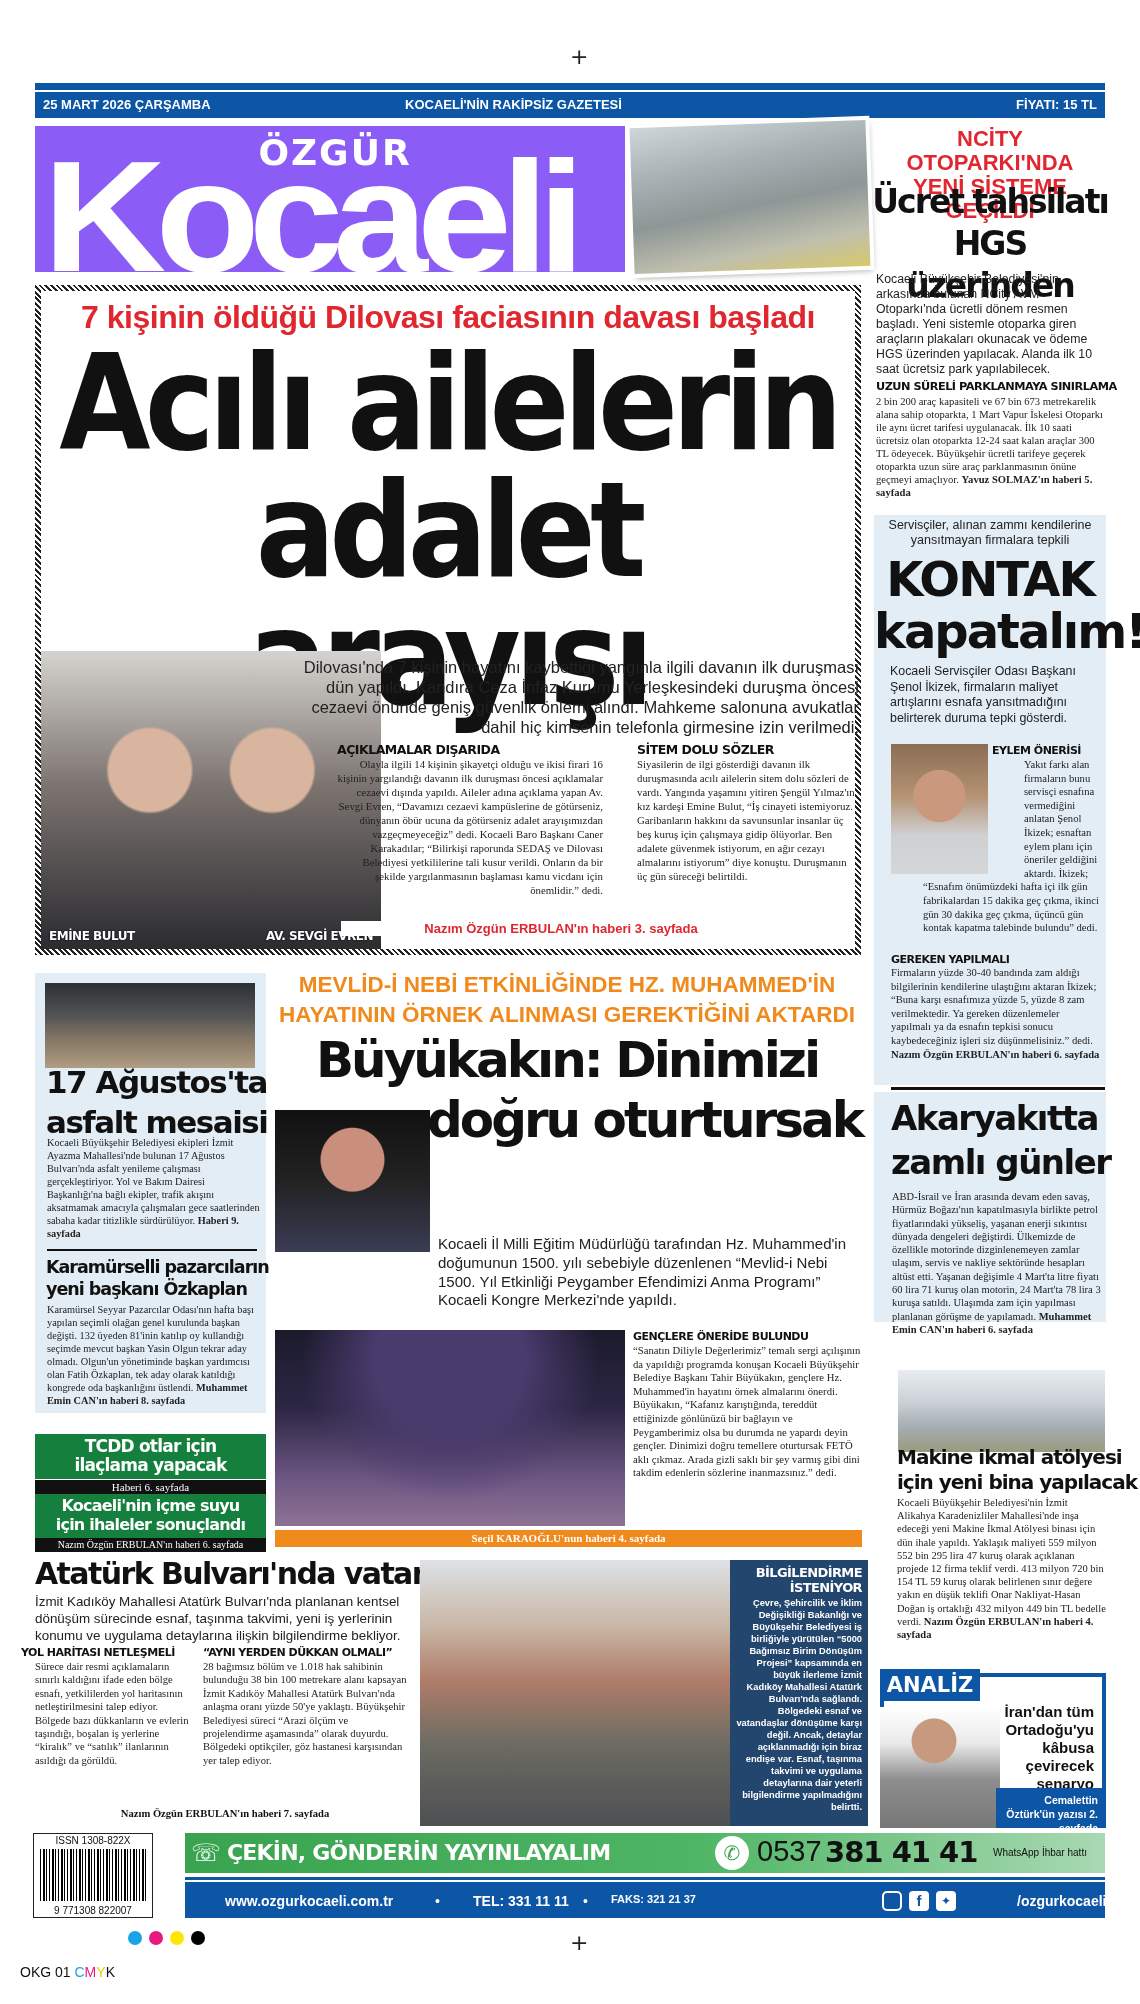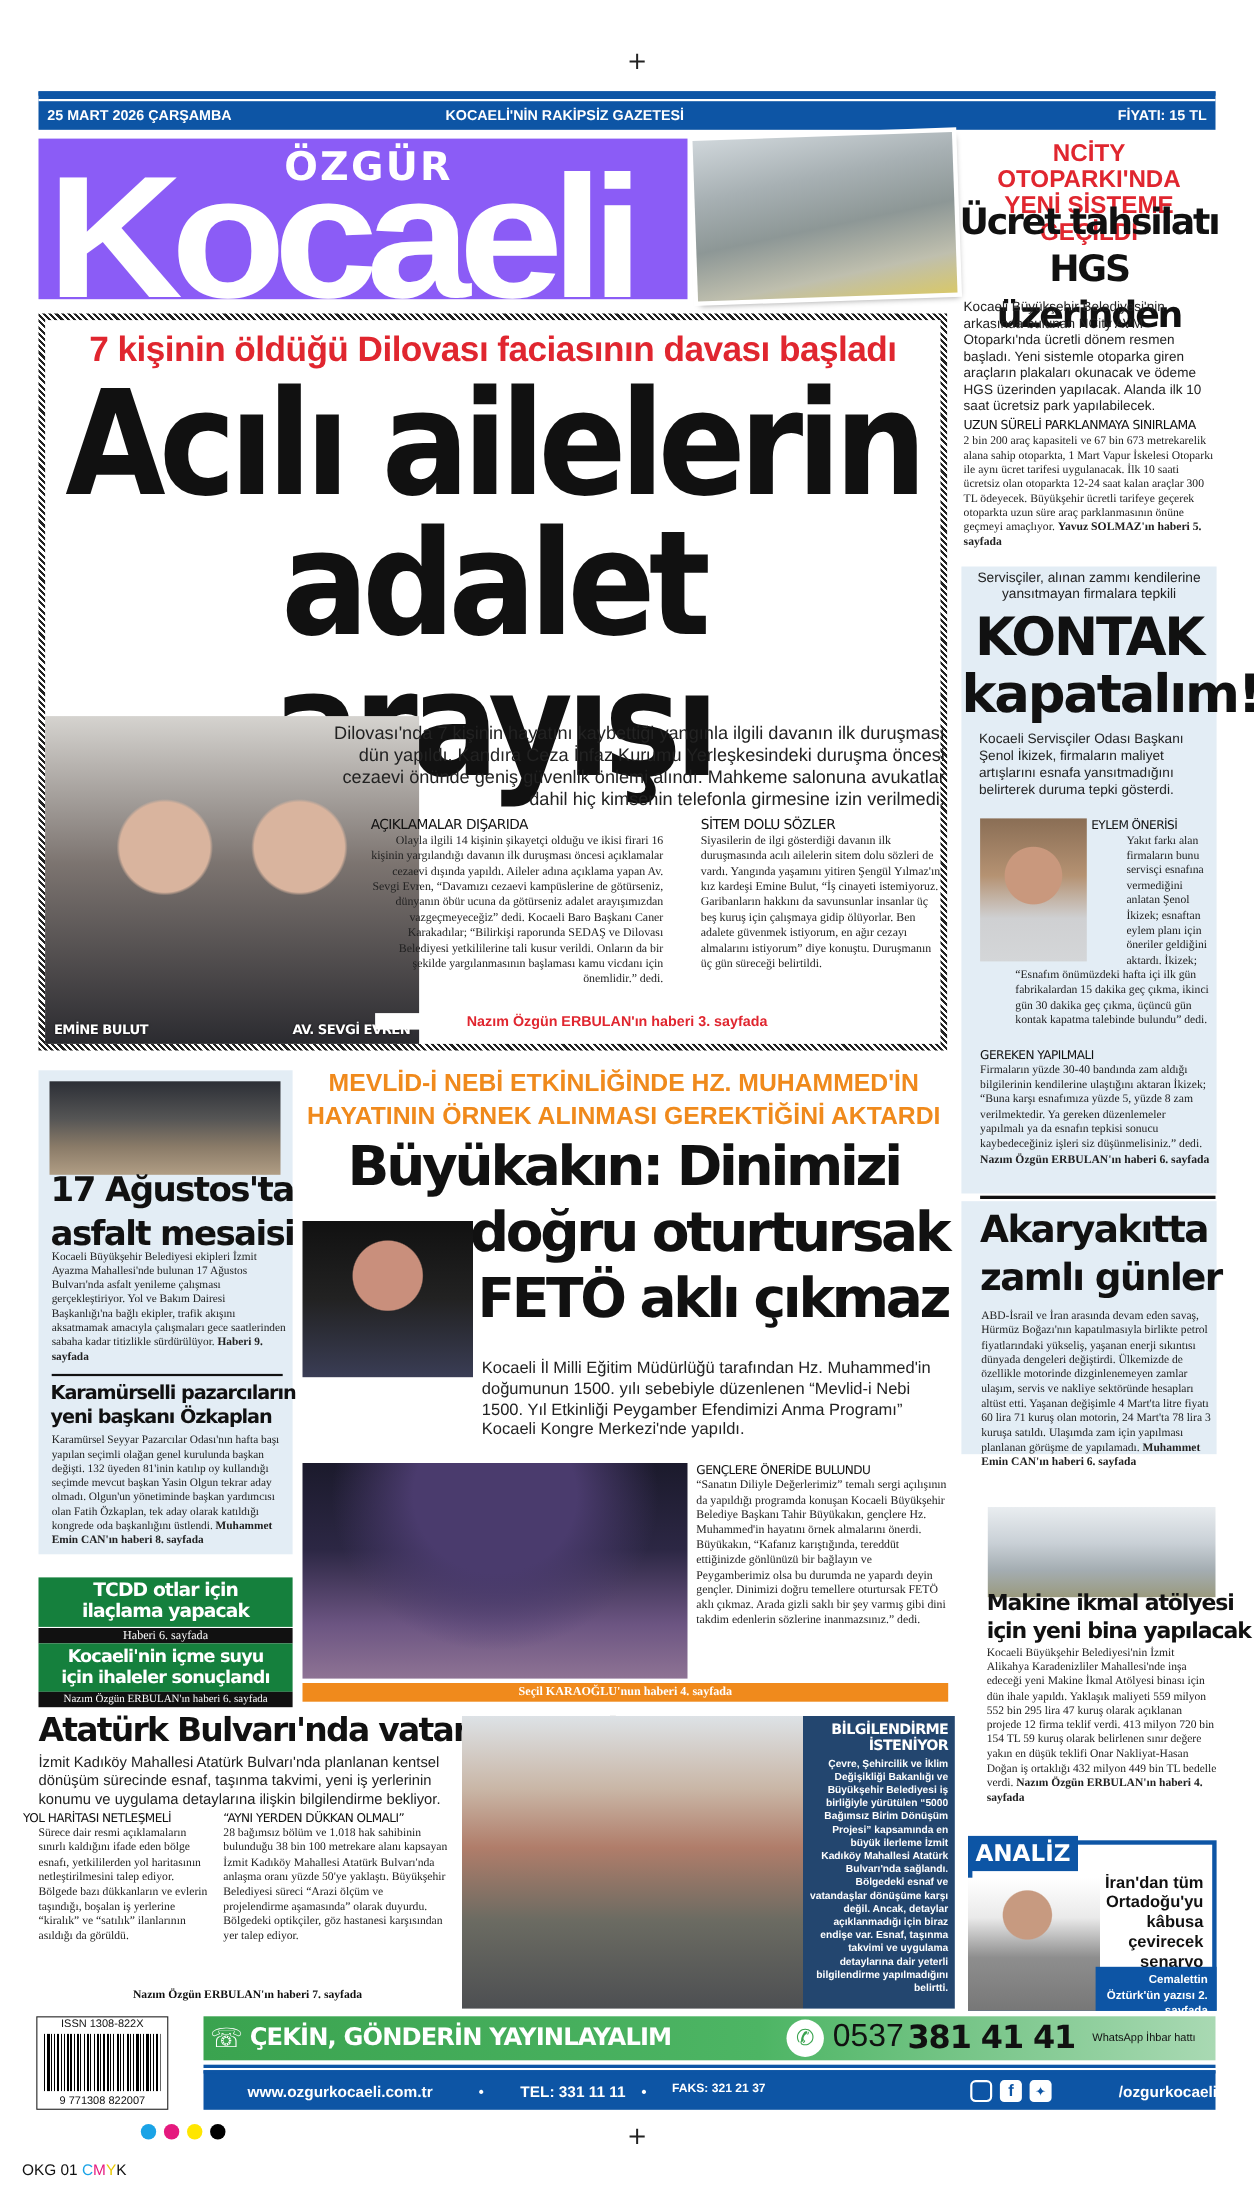--- a/index.html
+++ b/index.html
@@ -15,21 +15,21 @@
   .logo { position: absolute; left: 35px; top: 126px; width: 590px; height: 146px; background: #8b5cf6; overflow: hidden; }
   .logo .ozgur { position: absolute; left: 170px; top: 6px; width: 260px; text-align: center; color: #fff; font-weight: 900; font-size: 36px; letter-spacing: 2px; font-family: "DejaVu Sans", sans-serif; }
   .logo .kocaeli { position: absolute; left: 8px; top: 20px; color: #fff; font-weight: bold; font-size: 158px; line-height: 140px; letter-spacing: -10px; font-family: "Liberation Sans", sans-serif; transform: scaleX(1.08); transform-origin: left; }
   .photo { position: absolute; background: linear-gradient(160deg, #9aa3aa, #6f7a80 45%, #c8ccc6); }
   .photo.tilt { transform: rotate(-2deg); box-shadow: 0 0 0 4px #fff, 2px 4px 6px rgba(0,0,0,0.4); }
 
   .red-kicker { color: #e0262f; font-weight: bold; font-family: "Liberation Sans", sans-serif; text-align: center; }
   .headline { font-weight: 900; color: #111; font-family: "DejaVu Sans", sans-serif; letter-spacing: -1px; }
   .body-serif { font-family: "Liberation Serif", serif; color: #222; }
   .body-sans { font-family: "Liberation Sans", sans-serif; color: #222; }
-  .sub { font-weight: 400; font-family: "DejaVu Sans", sans-serif; letter-spacing: -0.5px; color: #111; }
+  .sub { font-weight: 700; font-family: "DejaVu Sans", sans-serif; letter-spacing: -0.5px; color: #111; }
 
   
   .mainbox { position: absolute; left: 35px; top: 285px; width: 826px; height: 670px; border: 6px solid transparent; background:
       linear-gradient(#fff,#fff) padding-box,
       repeating-linear-gradient(45deg, #222 0 2px, #fff 2px 4px) border-box; }
 
   .sidebar-blue { position: absolute; background: #e3edf5; }
   .caption-label { position: absolute; color: #fff; font-weight: bold; font-size: 12px; font-family: "DejaVu Sans", sans-serif; text-shadow: 0 0 2px #000; letter-spacing: -0.5px; }
   .orange { color: #f08a1c; font-weight: bold; text-align: center; font-family: "Liberation Sans", sans-serif; }
   .navy-box { position: absolute; background: #15803d; color: #fff; text-align: center; }
@@ -163,21 +163,20 @@
 </div>
 <div class="black-strip" style="left:35px;top:1538px;width:231px;height:14px;line-height:14px;font-size:10px;">Nazım Özgün ERBULAN'ın haberi 6. sayfada</div>
 
 <div class="orange abs" style="left:272px;top:970px;width:590px;font-size:22.5px;line-height:30px;">
   <div>MEVLİD-İ NEBİ ETKİNLİĞİNDE HZ. MUHAMMED'İN</div>
   <div>HAYATININ ÖRNEK ALINMASI GEREKTİĞİNİ AKTARDI</div>
 </div>
 <div class="headline abs" style="left:272px;top:1030px;width:590px;text-align:right;font-size:50px;line-height:60px;letter-spacing:-3px;">
   <div style="text-align:center;">Büyükakın: Dinimizi</div>
   <div>doğru oturtursak</div>
-  <div>FETÖ aklı çıkmaz</div>
 </div>
 <div class="photo" style="left:275px;top:1110px;width:155px;height:142px;background:radial-gradient(circle at 50% 35%,#c98f7c 0 26%,transparent 27%),linear-gradient(180deg,#111 0%,#222 50%,#3a3d55 100%);"></div>
 <p class="body-sans abs" style="left:438px;top:1235px;width:424px;font-size:15px;line-height:18.8px;">Kocaeli İl Milli Eğitim Müdürlüğü tarafından Hz. Muhammed'in doğumunun 1500. yılı sebebiyle düzenlenen “Mevlid-i Nebi 1500. Yıl Etkinliği Peygamber Efendimizi Anma Programı” Kocaeli Kongre Merkezi'nde yapıldı.</p>
 <div class="photo" style="left:275px;top:1330px;width:350px;height:196px;background:radial-gradient(ellipse at 50% 15%,#4a3b6d 0 30%,transparent 60%),linear-gradient(180deg,#1b1a2c 0%,#2c2744 40%,#6c5582 75%,#8e7394 100%);"></div>
 <div class="sub abs" style="left:633px;top:1330px;font-size:11px;">GENÇLERE ÖNERİDE BULUNDU</div>
 <p class="body-serif abs" style="left:633px;top:1344px;width:228px;font-size:10.7px;line-height:13.6px;">“Sanatın Diliyle Değerlerimiz” temalı sergi açılışının da yapıldığı programda konuşan Kocaeli Büyükşehir Belediye Başkanı Tahir Büyükakın, gençlere Hz. Muhammed'in hayatını örnek almalarını önerdi. Büyükakın, “Kafanız karıştığında, tereddüt ettiğinizde gönlünüzü bir bağlayın ve Peygamberimiz olsa bu durumda ne yapardı deyin gençler. Dinimizi doğru temellere oturtursak FETÖ aklı çıkmaz. Arada gizli saklı bir şey varmış gibi dini takdim edenlerin sözlerine inanmazsınız.” dedi.</p>
 <div class="abs" style="left:275px;top:1530px;width:587px;height:17px;background:#f08a1c;color:#fff;text-align:center;font-family:'Liberation Serif',serif;font-size:11px;line-height:17px;font-weight:bold;">Seçil KARAOĞLU'nun haberi 4. sayfada</div>
 
 <div class="headline abs" style="left:35px;top:1556px;font-size:30px;letter-spacing:-1.6px;">Atatürk Bulvarı'nda vatandaş beklemede</div>
 <p class="body-sans abs" style="left:35px;top:1594px;width:390px;font-size:13.4px;line-height:16.8px;">İzmit Kadıköy Mahallesi Atatürk Bulvarı'nda planlanan kentsel dönüşüm sürecinde esnaf, taşınma takvimi, yeni iş yerlerinin konumu ve uygulama detaylarına ilişkin bilgilendirme bekliyor.</p>

